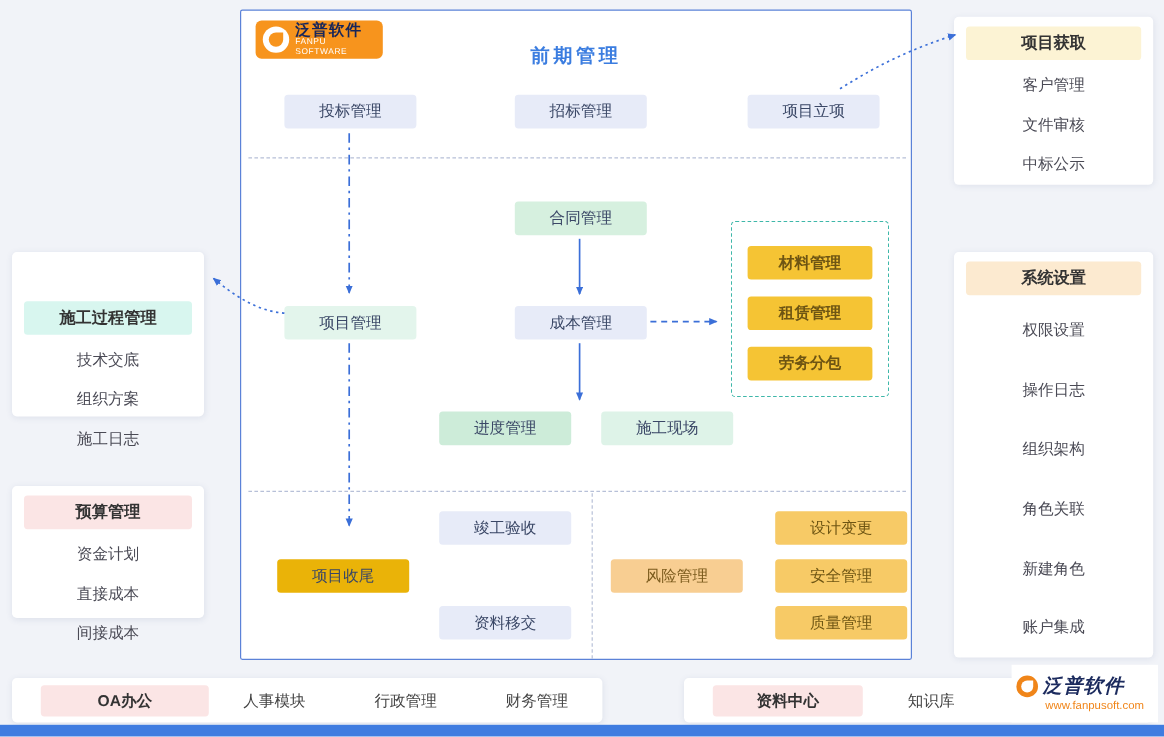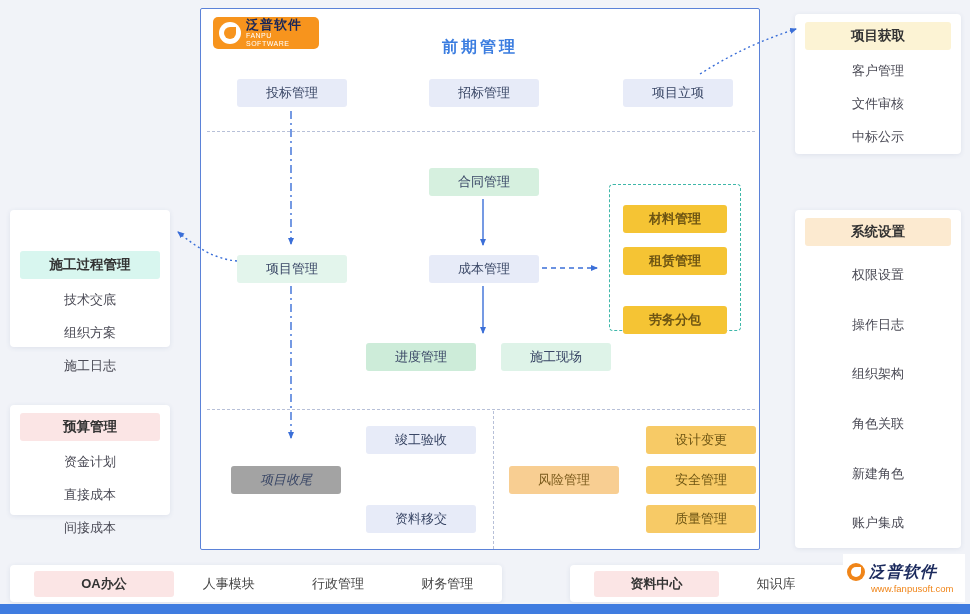--- a/index.html
+++ b/index.html
@@ -23,21 +23,21 @@
               border:1px solid #5b82d8;border-radius:2px;}
   .center-title{position:absolute;left:0;right:0;top:28px;text-align:center;font-size:16px;font-weight:bold;
                 color:#3b7de0;letter-spacing:3px;}
   .node{position:absolute;height:28px;line-height:28px;text-align:center;font-size:13px;color:#3a4766;
         border-radius:3px;cursor:pointer;}
   .lav{background:#e7ebf8;}
   .mint{background:#e3f5ec;}
   .green{background:#d6f0df;}
   .green2{background:#cdecd9;}
   .mint2{background:#def3e8;}
-  .graylav{background:#a3a3a3;font-style:italic;}
+  .graylav{background:#eab308;}
   .gold{background:#f5c434;color:#6e5513;font-weight:bold;}
   .gold2{background:#f7ca66;color:#6e5513;}
   .orange{background:#f8ce92;color:#7a5a1c;}
   .hsep{position:absolute;border-top:1px dashed #b7c0d8;}
   .vsep{position:absolute;border-left:1px dashed #b7c0d8;}
   .sub-group{position:absolute;border:1.5px dashed #3eb7a9;border-radius:4px;}
 
   
   .logo-badge{position:absolute;left:12px;top:8px;width:106px;height:32px;background:#f7941d;border-radius:5px;
               display:flex;align-items:center;padding:0 6px;gap:5px;cursor:pointer;}
@@ -126,21 +126,21 @@
 
     <div class="hsep" style="left:6px;top:122px;width:548px"></div>
 
     <div class="node green" style="left:228px;top:159px;width:110px">合同管理</div>
     <div class="node mint" style="left:36px;top:246px;width:110px">项目管理</div>
     <div class="node lav" style="left:228px;top:246px;width:110px">成本管理</div>
 
     <div class="sub-group" style="left:408px;top:175px;width:132px;height:147px">
       <div class="node gold" style="left:13px;top:20px;width:104px">材料管理</div>
       <div class="node gold" style="left:13px;top:62px;width:104px">租赁管理</div>
-      <div class="node gold" style="left:13px;top:121px;width:104px">劳务分包</div>
+      <div class="node gold" style="left:13px;top:104px;width:104px">劳务分包</div>
     </div>
 
     <div class="node green2" style="left:165px;top:334px;width:110px">进度管理</div>
     <div class="node mint2" style="left:300px;top:334px;width:110px">施工现场</div>
 
     <div class="hsep" style="left:6px;top:400px;width:548px"></div>
     <div class="vsep" style="left:292px;top:402px;height:138px"></div>
 
     <div class="node graylav" style="left:30px;top:457px;width:110px">项目收尾</div>
     <div class="node lav" style="left:165px;top:417px;width:110px">竣工验收</div>

